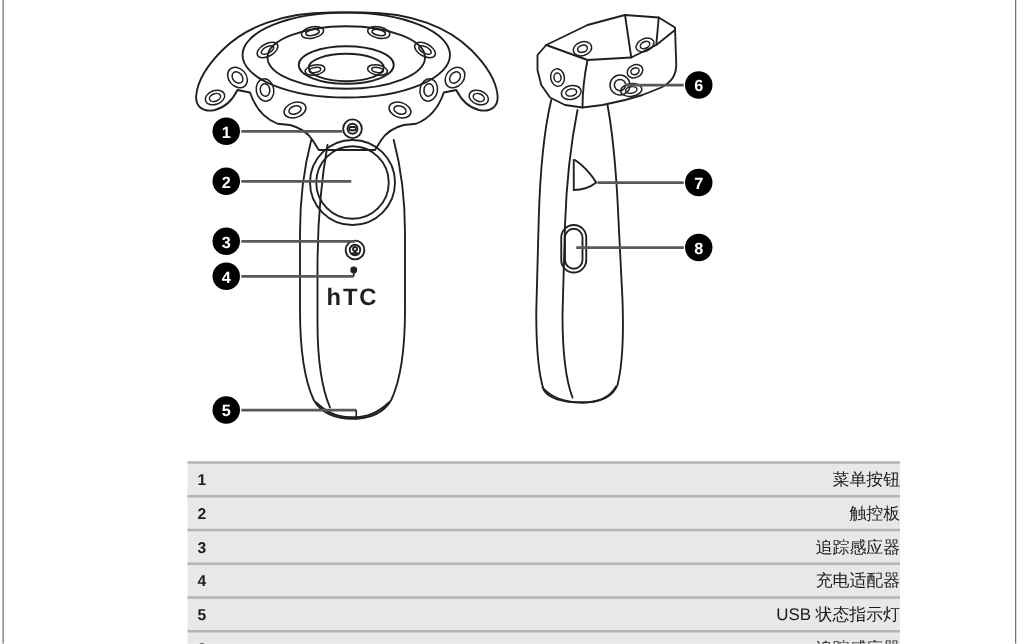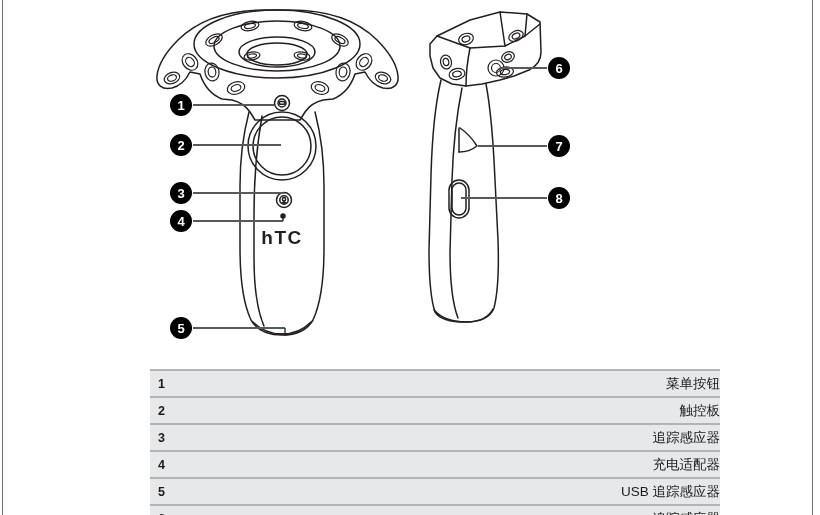--- a/index.html
+++ b/index.html
@@ -338,21 +338,21 @@
       </tr>
       <tr>
         <td class="num">4</td>
         <td class="desc">
           <span class="desc-inner">充电适配器</span>
         </td>
       </tr>
       <tr>
         <td class="num">5</td>
         <td class="desc">
-          <span class="desc-inner">USB 追踪感应器</span>
+          <span class="desc-inner">USB 状态指示灯</span>
         </td>
       </tr>
       <tr>
         <td class="num">6</td>
         <td class="desc">
           <span class="desc-inner">追踪感应器</span>
         </td>
       </tr>
     </tbody>
 </table>

